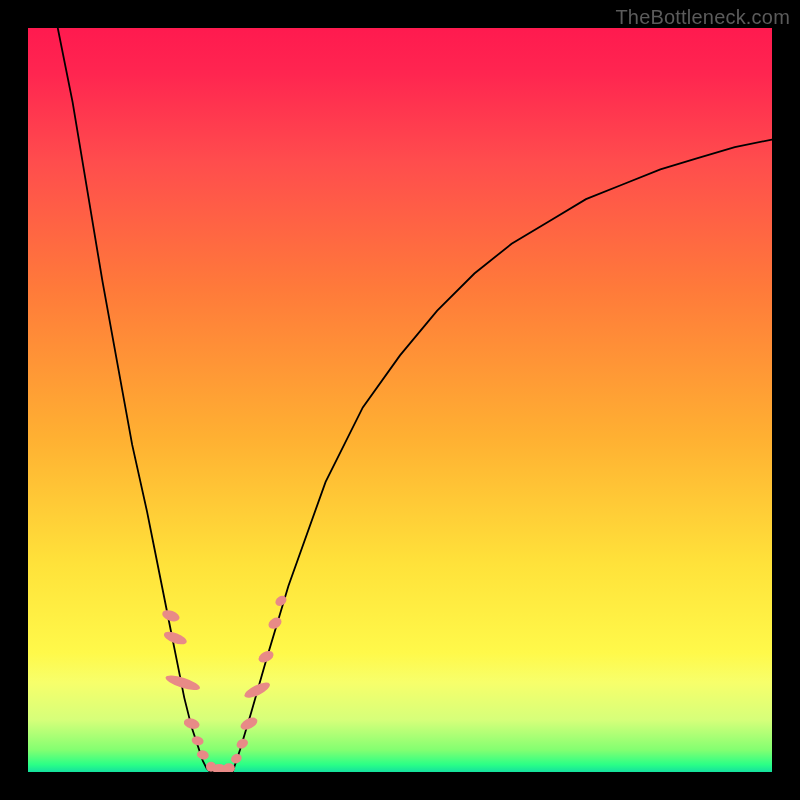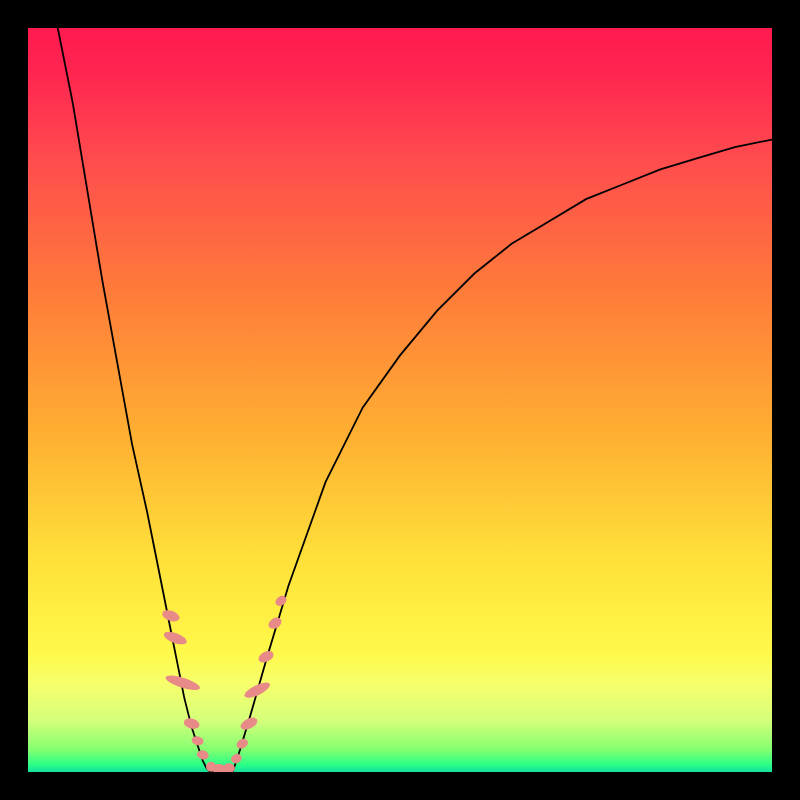--- a/index.html
+++ b/index.html
@@ -94,13 +94,14 @@
           <ellipse cx="208.32" cy="730.61" rx="4.5" ry="5.5" class="bead" transform="rotate(60 208.32 730.61)"></ellipse>
           <ellipse cx="214.27" cy="715.73" rx="4.5" ry="6" class="bead" transform="rotate(62 214.27 715.73)"></ellipse>
           <ellipse cx="220.97" cy="695.64" rx="5" ry="9" class="bead" transform="rotate(63 220.97 695.64)"></ellipse>
           <ellipse cx="229.15" cy="662.16" rx="5" ry="14" class="bead" transform="rotate(64 229.15 662.16)"></ellipse>
           <ellipse cx="238.08" cy="628.68" rx="5" ry="8" class="bead" transform="rotate(62 238.08 628.68)"></ellipse>
           <ellipse cx="247.01" cy="595.20" rx="5" ry="7" class="bead" transform="rotate(58 247.01 595.20)"></ellipse>
           <ellipse cx="252.96" cy="572.88" rx="4.5" ry="6" class="bead" transform="rotate(55 252.96 572.88)"></ellipse>
         </g>
     </svg>
   </div>
+  <div class="watermark">TheBottleneck.com</div>
 </div>
 
 </body></html>

